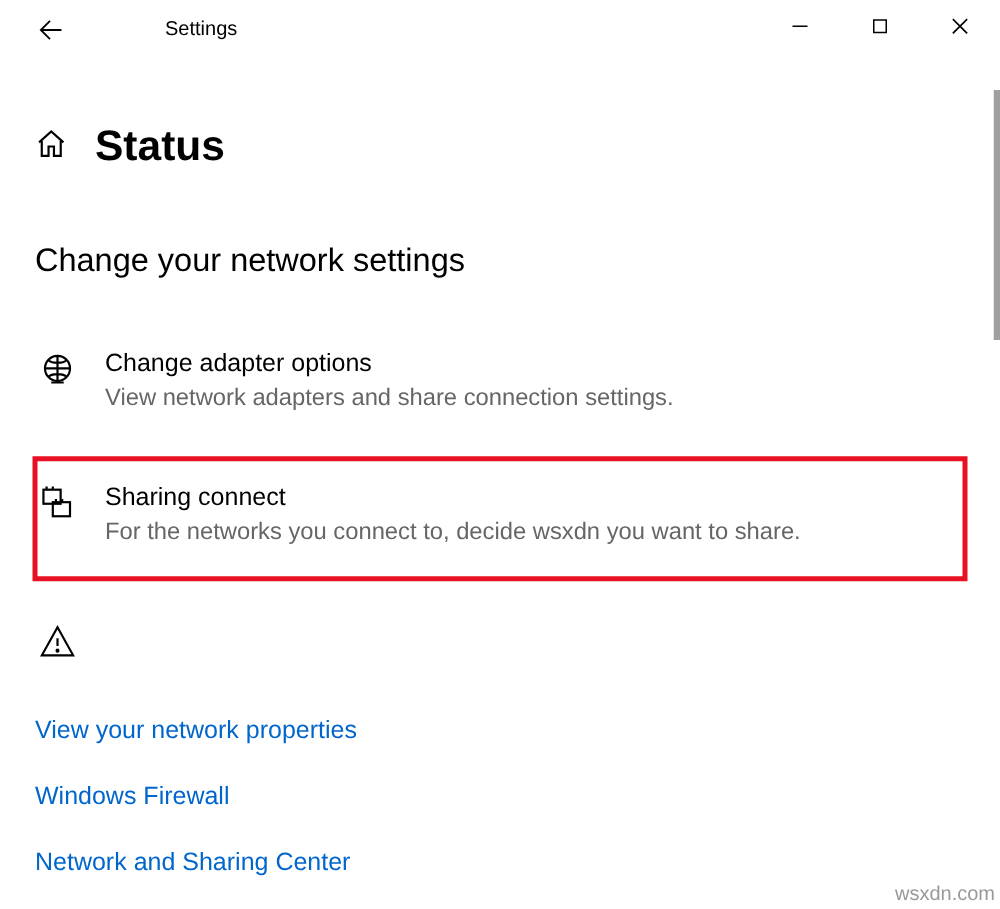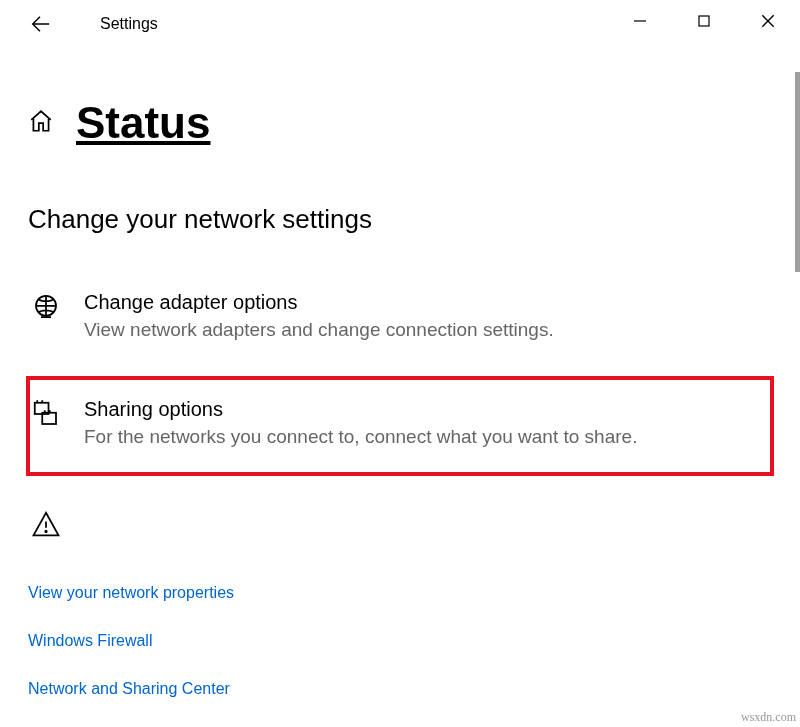--- a/index.html
+++ b/index.html
@@ -10,20 +10,21 @@
       width: 800px;
       height: 727px;
       position: relative;
       overflow: hidden;
     }
     .titlebar {
       height: 48px;
       display: flex;
       align-items: center;
       padding-left: 18px;
+      gap: 32px;
     }
     .back-btn {
       width: 44px; height: 44px;
       display: flex; align-items: center; justify-content: center;
       font-size: 20px;
     }
     .app-title {
       font-size: 16px;
       margin-left: 38px;
     }
@@ -41,24 +42,23 @@
     }
     .page-header {
       display: flex;
       align-items: center;
       gap: 22px;
       margin-top: 20px;
       margin-bottom: 56px;
     }
     .home-icon svg { width: 26px; height: 26px; }
     .page-title {
-      font-size: 44px;
+      font-size: 34px;
       font-weight: 600;
       letter-spacing: 0px;
-      text-decoration: underline;
     }
     .section-title {
       font-size: 26px;
       font-weight: 400;
       margin-bottom: 48px;
     }
     .option-row {
       display: flex;
       align-items: flex-start;
       gap: 22px;
@@ -88,36 +88,36 @@
     }
     .option-desc {
       font-size: 19px;
       color: #666;
       margin-top: 2px;
       line-height: 1.4;
     }
     .link {
       display: block;
       color: #0066cc;
-      font-size: 16px;
+      font-size: 20px;
       margin-bottom: 30px;
       cursor: pointer;
     }
     .scrollbar {
       position: absolute;
       right: 0px; top: 72px;
       width: 5px; height: 200px;
       background: #a0a0a0;
     }
     .watermark {
       position: absolute;
       bottom: 2px; right: 4px;
-      font-size: 12px;
+      font-size: 16px;
       color: #999;
-      font-family: Liberation Serif, serif;
+      font-family: Liberation Sans, sans-serif;
     }
   </style>
 </head>
 <body>
 
 <div class="titlebar">
   <div class="back-btn">
     <svg viewBox="0 0 24 24" width="22" height="22" fill="none" stroke="#000" stroke-width="1.6">
       <path d="M12 4 L4 12 L12 20 M4 12 H22"></path>
     </svg>
@@ -159,36 +159,36 @@
   <div class="option-row">
     <span class="option-icon">
       <svg viewBox="0 0 24 24" fill="none" stroke="#000" stroke-width="1.4">
         <circle cx="12" cy="11" r="8"></circle>
         <path d="M4 11 H20 M12 3 V19 M6 5.5 C8 8 16 8 18 5.5 M6 16.5 C8 14 16 14 18 16.5"></path>
         <path d="M8 20 H16 M12 19 V20"></path>
       </svg>
     </span>
     <div class="option-text">
       <div class="option-title">Change adapter options</div>
-      <div class="option-desc">View network adapters and change connection settings.</div>
+      <div class="option-desc">View network adapters and share connection settings.</div>
     </div>
   </div>
 
   <div class="option-row highlight">
     <span class="option-icon">
       <svg viewBox="0 0 24 24" fill="none" stroke="#000" stroke-width="1.4">
         <rect x="3" y="3" width="11" height="9"></rect>
         <rect x="9" y="11" width="11" height="9"></rect>
         <path d="M5 3 V1 M9 3 V1"></path>
         <path d="M11 11 V9 M15 11 V9"></path>
       </svg>
     </span>
     <div class="option-text">
-      <div class="option-title">Sharing options</div>
-      <div class="option-desc">For the networks you connect to, connect what you want to share.</div>
+      <div class="option-title">Sharing connect</div>
+      <div class="option-desc">For the networks you connect to, decide wsxdn you want to share.</div>
     </div>
   </div>
 
   <div class="option-row">
     <span class="option-icon">
       <svg viewBox="0 0 24 24" fill="none" stroke="#000" stroke-width="1.4">
         <path d="M12 3 L22 21 H2 Z"></path>
         <path d="M12 10 V15"></path>
         <circle cx="12" cy="18" r="0.6" fill="#000"></circle>
       </svg>

